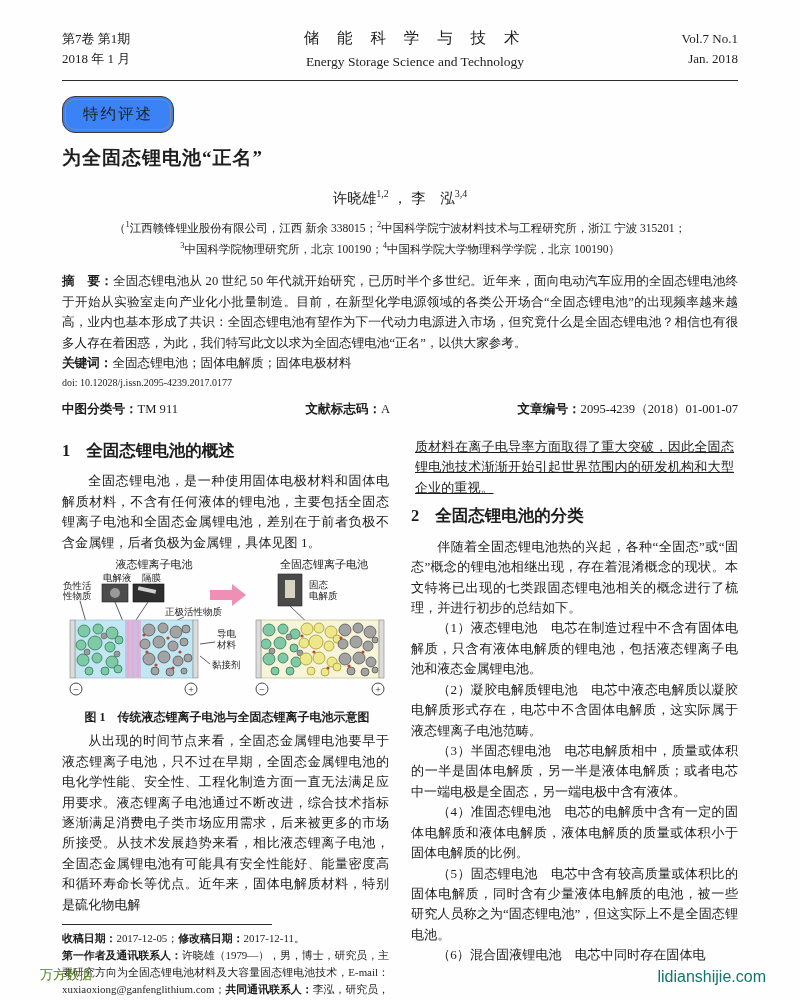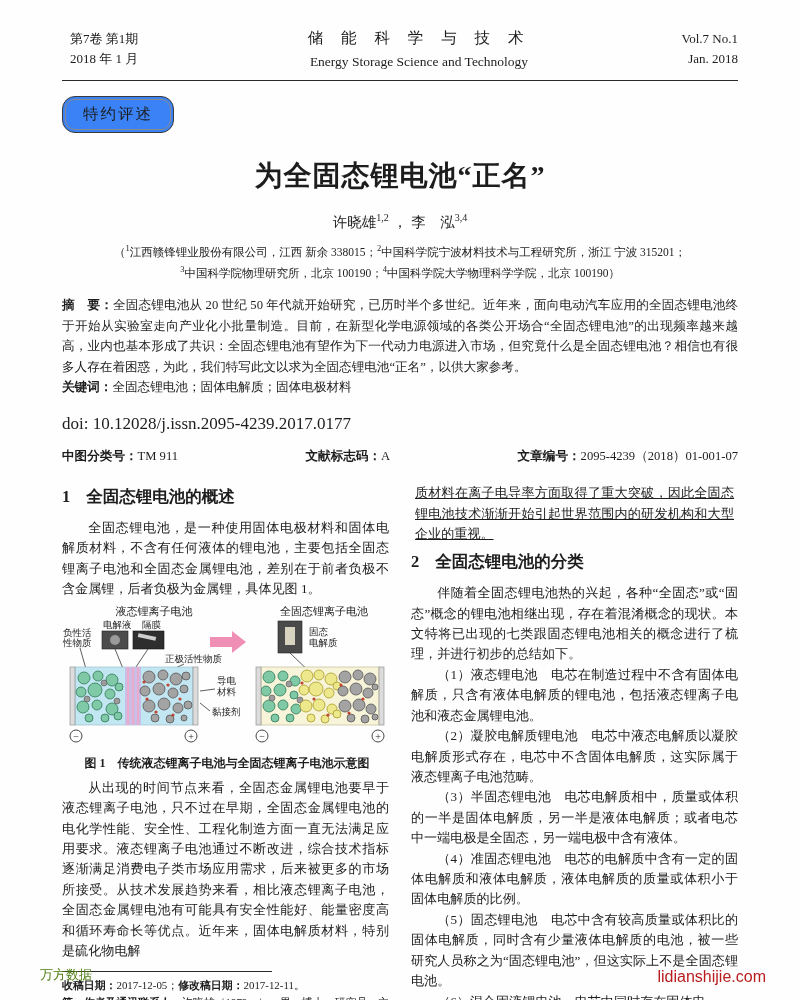--- a/index.html
+++ b/index.html
@@ -5,61 +5,61 @@
   html,body{margin:0;padding:0;background:#e9e9e9;}
   .page{
     width:800px;height:1000px;margin:0 auto;background:#fefefe;
     position:relative;overflow:hidden;box-sizing:border-box;
     padding:26px 62px 0 62px;
     font-family:"Liberation Serif","DejaVu Serif",serif;color:#1d1d1d;
   }
   
   .hdr{display:flex;justify-content:space-between;align-items:center;
        border-bottom:1.6px solid #2a2a2a;padding-bottom:7px;}
-  .hdr-col{font-size:13px;line-height:1.55;margin-left:8px;}
+  .hdr-col{font-size:13px;line-height:1.55;}
   .hdr-left{text-align:left;width:170px;}
   .hdr-center{text-align:center;flex:1;}
   .hdr-right{text-align:right;width:140px;}
   .journal-cn{font-size:15.5px;letter-spacing:7px;}
   .journal-en{font-size:13.5px;margin-top:2px;}
   
   .badge{display:inline-block;margin-top:15px;position:relative;
          border:1.5px solid #3a3a3a;border-radius:13px;padding:7px 20px;
          font-size:15.5px;letter-spacing:2px;background:#3b82f6;}
   .badge::after{content:"";position:absolute;inset:2px;border:1px solid #8a8a8a;border-radius:10px;pointer-events:none;}
   
-  .title{margin-top:24px;text-align:center;font-size:28px;font-weight:bold;letter-spacing:1px;}
+  .title{margin-top:12px;text-align:left;font-size:19px;font-weight:bold;letter-spacing:1px;}
   .authors{margin-top:17px;text-align:center;font-size:14.5px;}
   .authors sup{font-size:10px;}
   .author-sep{padding:0 4px;}
   .affil{margin-top:9px;text-align:center;font-size:11.5px;line-height:1.65;color:#222;}
   .affil sup{font-size:8.5px;}
   
   .meta{margin-top:13px;font-size:12.6px;line-height:1.63;text-align:justify;}
   .meta b{font-weight:bold;}
-  .doi-line{font-size:17px;margin-top:12px;}
+  .doi-line{font-size:10px;margin-top:1px;}
   .class-row{display:flex;justify-content:space-between;font-size:12.6px;margin-top:8px;}
   
   .cols{display:flex;gap:22px;margin-top:13px;}
   .col{width:327px;font-size:13.1px;line-height:1.56;text-align:justify;}
   .sec-head{font-size:16.5px;font-weight:bold;margin:5px 0 8px 0;text-align:left;}
   .sec-head .sec-no{margin-right:16px;}
   p.ind{margin:0;text-indent:2em;}
   p.noind{margin:4px;text-indent:0;text-decoration:underline;}
   
   .figwrap{width:330px;margin:5px auto 0 auto;}
   .figcap{font-size:12px;font-weight:bold;text-align:center;margin:1px 0 5px 0;}
   
   .fnrule{width:210px;border-top:1.3px solid #2a2a2a;margin:9px 0 5px 0;}
   .fn{font-size:10.9px;line-height:1.56;text-align:justify;margin:0;}
   .fn b{font-weight:bold;}
   
   .footer-mark{position:absolute;left:40px;bottom:16px;font-size:13px;color:#4d7c0f;
                font-family:"Liberation Sans","DejaVu Sans",sans-serif;text-align:center;}
-  .footer-site{position:absolute;right:34px;bottom:14px;font-size:16px;color:#b91c1c;
+  .footer-site{position:absolute;right:34px;bottom:14px;font-size:16px;color:#0f766e;
                font-family:"Liberation Sans","DejaVu Sans",sans-serif;text-decoration:none;}
   svg text{font-family:"Liberation Serif","DejaVu Serif",serif;fill:#1d1d1d;}
 </style>
 </head>
 <body>
 
 <div class="page">
 
   <div class="hdr">
     <div class="hdr-col hdr-left">

